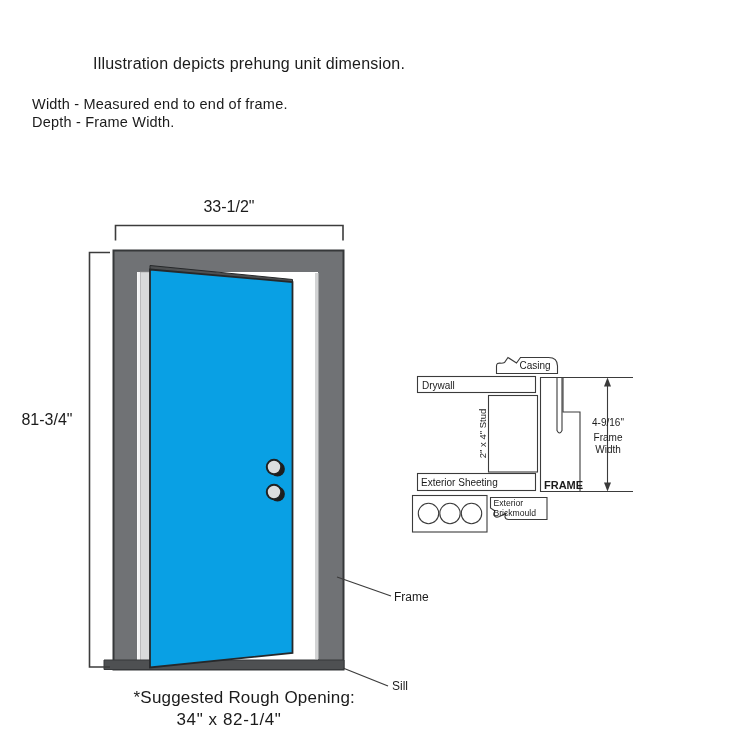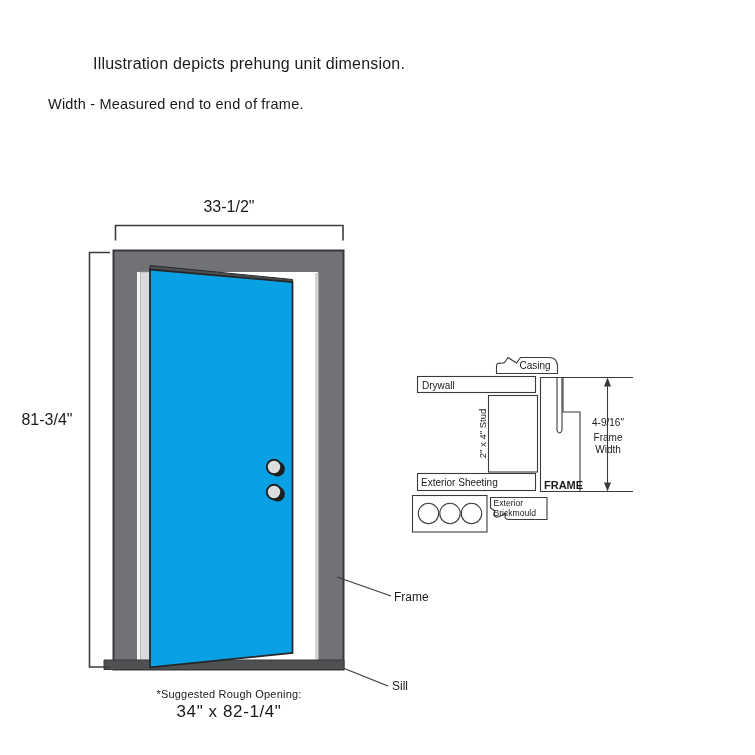--- a/index.html
+++ b/index.html
@@ -5,23 +5,23 @@
   :root{
     --door-blue:#09A0E4; --frame-gray:#707275; --sill-gray:#4E5052;
     --hinge-gray:#D9DADB; --outline-dark:#36383A; --line-color:#3C3C3C;
     --text-color:#1B1B1B; --knob-gray:#DCDDDE; --knob-shadow:#1D1E1F;
   }
   html,body{margin:0;padding:0;}
   body{width:755px;height:755px;background:#ffffff;position:relative;overflow:hidden;
        font-family:"Liberation Sans",sans-serif;color:var(--text-color);}
   .abs{position:absolute;}
   .intro{left:48px;top:55px;font-size:16px;letter-spacing:.2px;margin-left:45px;}
-  .defs{left:48px;top:95px;font-size:14.5px;line-height:18.4px;letter-spacing:.2px;}
+  .defs{left:32px;top:95px;font-size:14.5px;line-height:18.4px;letter-spacing:.2px;}
   .rough{left:103px;top:688px;width:252px;text-align:center;}
-  .rough .r1{font-size:11px;letter-spacing:.2px;}
+  .rough .r1{font-size:17px;letter-spacing:.2px;text-align:right;}
   .rough .r2{font-size:17px;margin-top:2px;letter-spacing:.6px;}
   svg{position:absolute;left:0;top:0;}
   .frame-rect{fill:var(--frame-gray);stroke:var(--outline-dark);stroke-width:2;}
   .opening{fill:#ffffff;}
   .hinge-hi{fill:#F3F3F4;}
   .hinge{fill:var(--hinge-gray);stroke:#9B9C9D;stroke-width:.6;}
   .jamb-hi{fill:#D2D3D4;}
   .sill{fill:var(--sill-gray);stroke:var(--outline-dark);stroke-width:1;}
   .door-top{fill:#4E5052;stroke:#26282A;stroke-width:1;}
   .door{fill:var(--door-blue);stroke:#26282A;stroke-width:1.8;}
@@ -40,20 +40,21 @@
   .cs-stud{font-size:9.5px;font-family:"Liberation Sans",sans-serif;}
   .cs-bold{font-size:11px;font-weight:bold;font-family:"Liberation Sans",sans-serif;}
 </style>
 </head>
 <body>
 
 <div class="abs intro">Illustration depicts prehung unit dimension.</div>
 
 <div class="abs defs">
   <div>Width - Measured end to end of frame.</div>
+  <div>Depth - Frame Width.</div>
 </div>
 
 <svg width="755" height="755" viewBox="0 0 755 755">
   <defs>
     <pattern id="hatch" width="11" height="11" patternUnits="userSpaceOnUse">
       <rect width="11" height="11" fill="#ffffff"></rect>
       <path d="M-2,-2 L13,13" stroke="#4A4A4A" stroke-width="1" fill="none"></path>
     </pattern>
   </defs>
 

